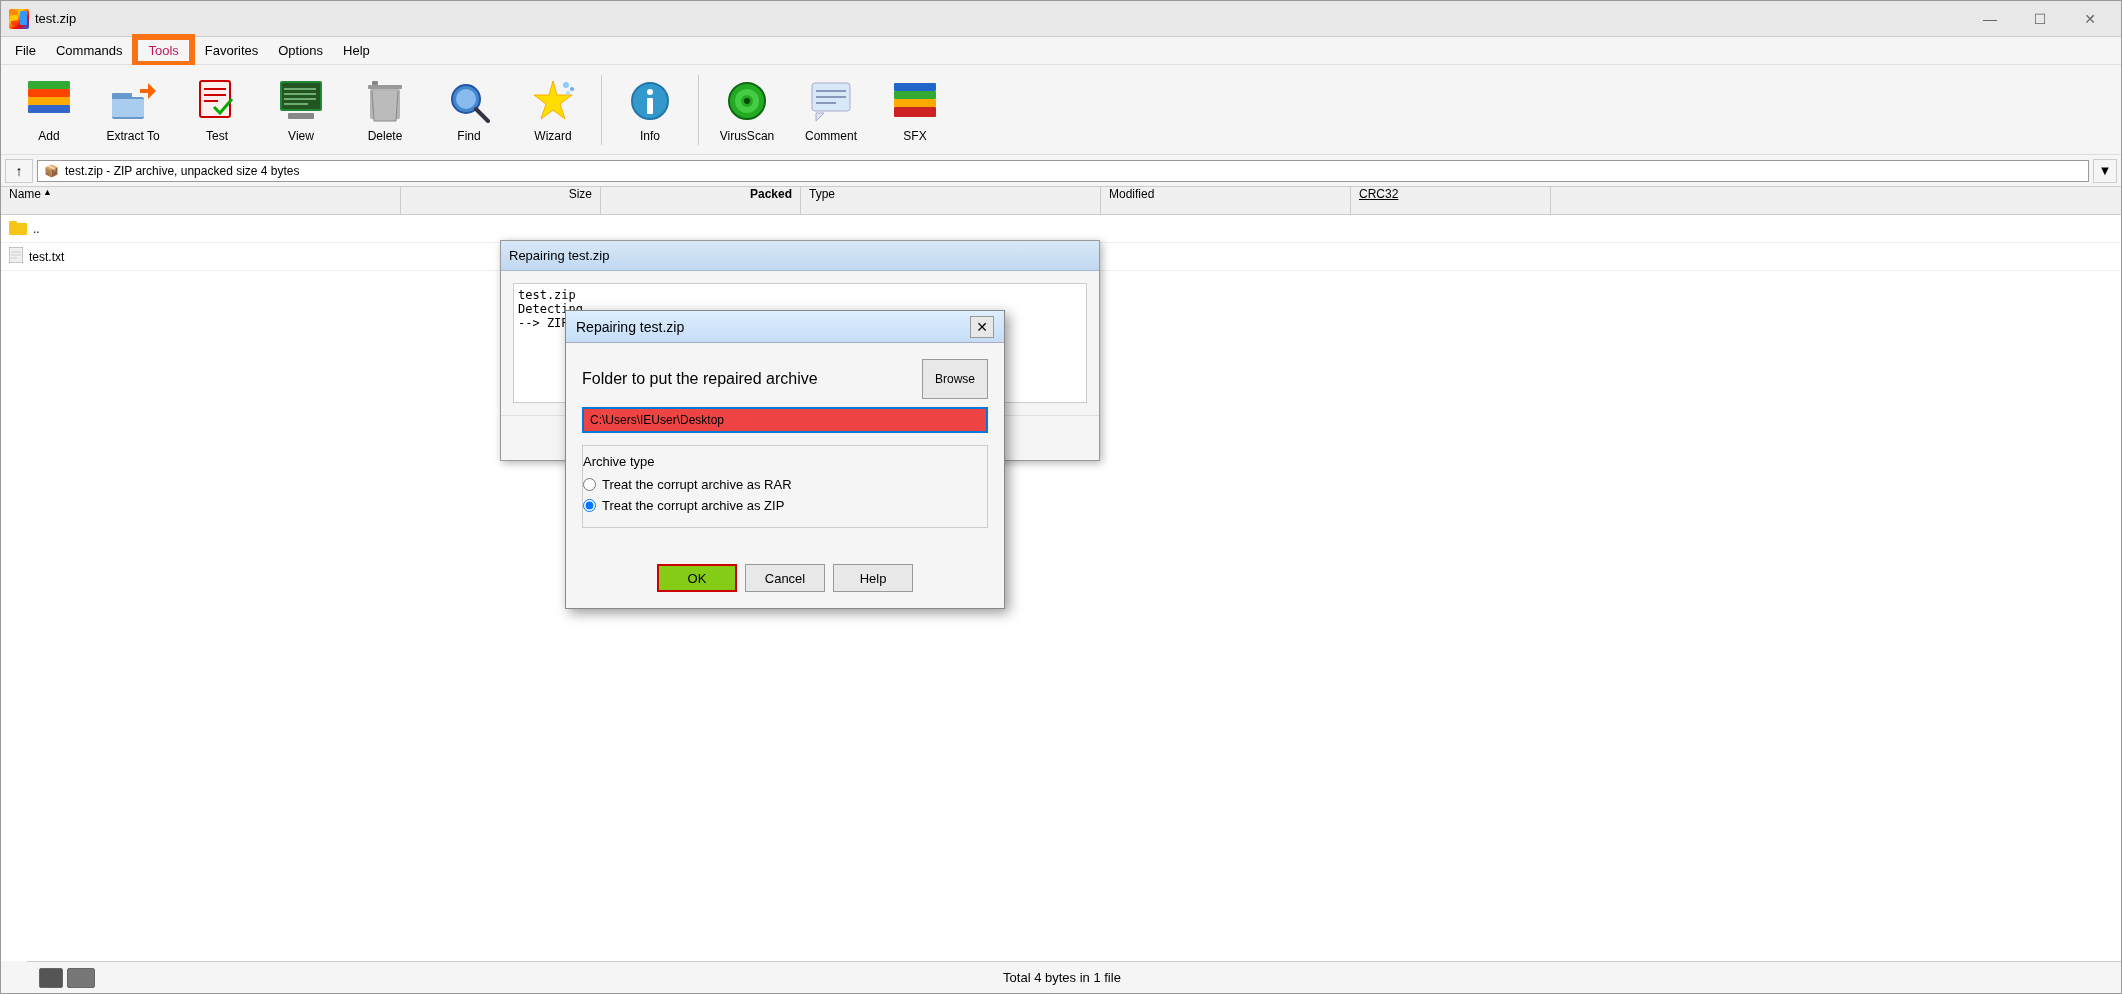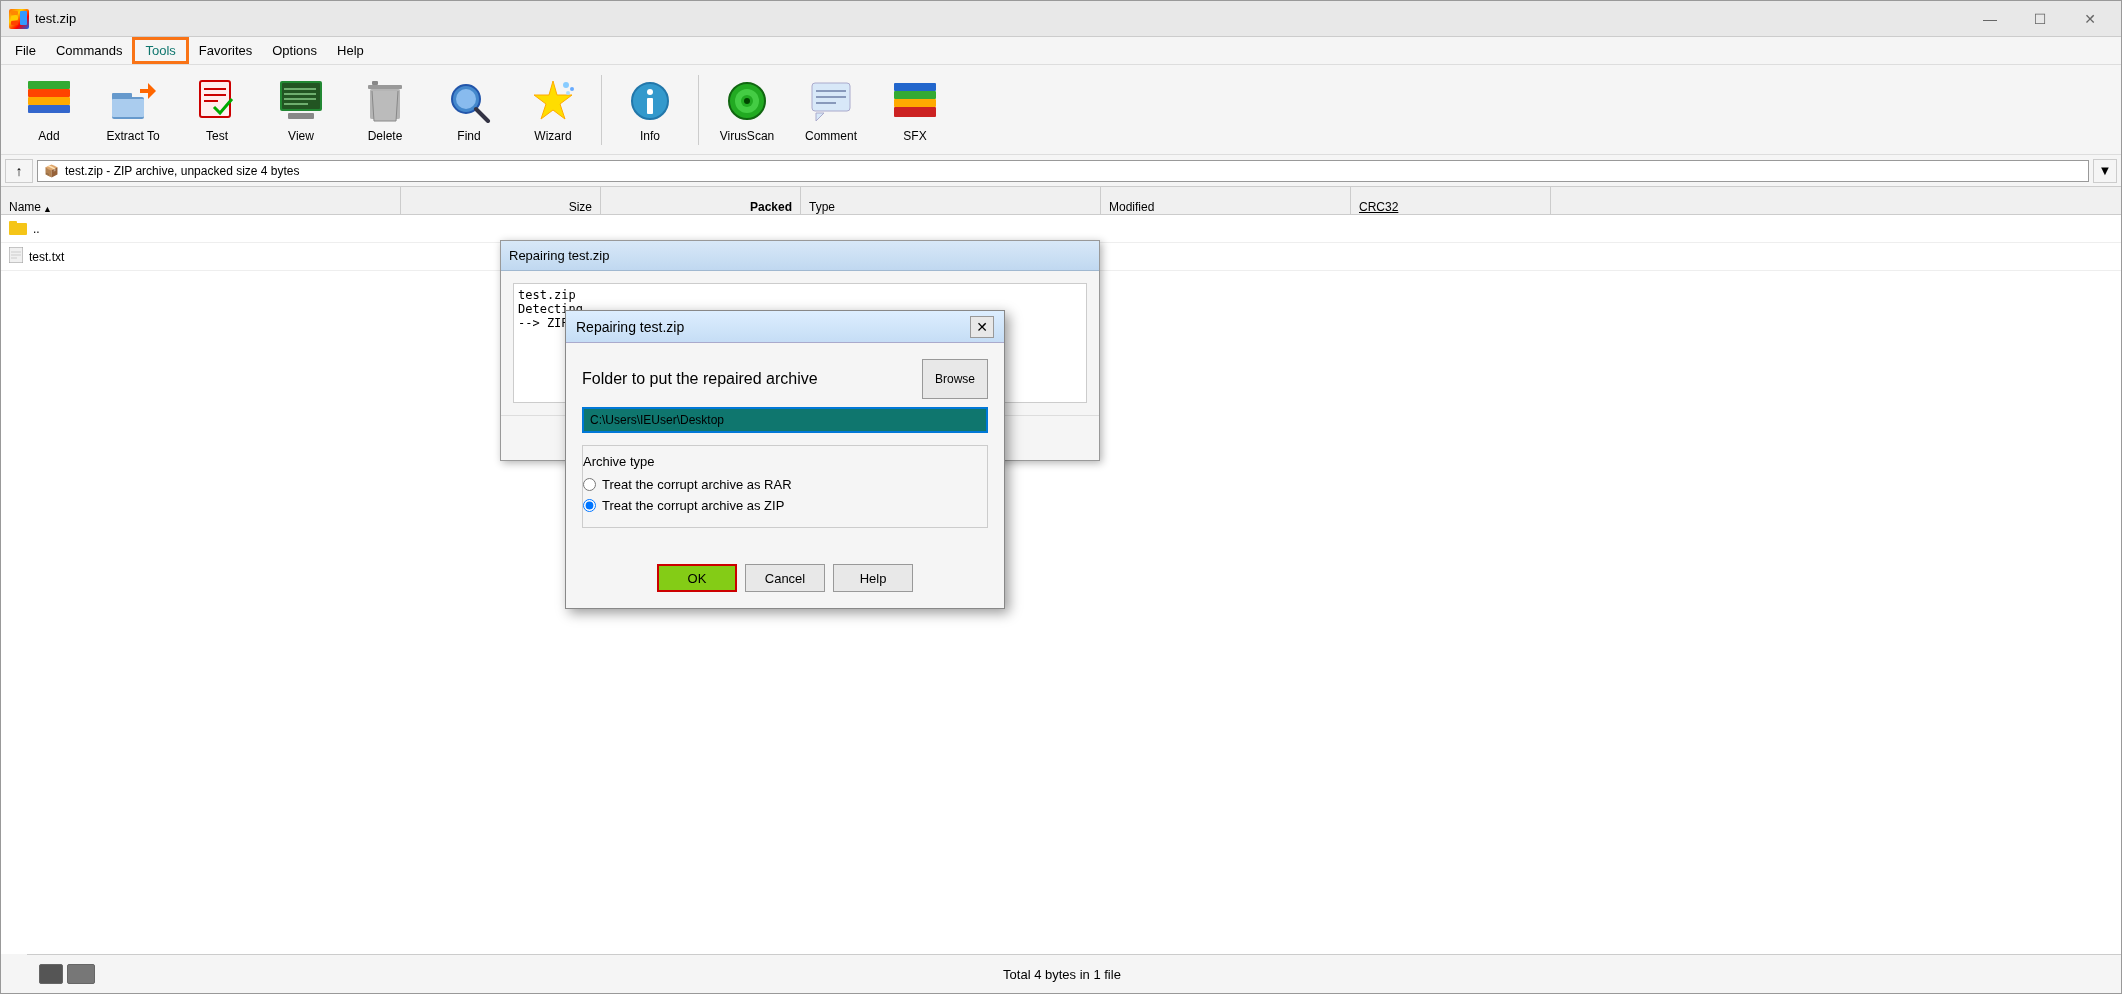--- a/index.html
+++ b/index.html
@@ -78,22 +78,22 @@
       padding: 0 4px;
       border-bottom: 1px solid #ddd;
     }
     .menu-item {
       padding: 3px 10px;
       cursor: pointer;
       font-size: 13px;
       color: #000;
     }
     .menu-item.active {
-      border: 3px solid #f97316;
-      color: #0f766e;
+      border: 6px solid #f97316;
+      color: #be185d;
     }
 
     
     .toolbar {
       background: #f5f5f5;
       height: 90px;
       display: flex;
       align-items: center;
       padding: 4px 8px;
       border-bottom: 1px solid #ddd;
@@ -189,21 +189,21 @@
       position: sticky;
       top: 0;
     }
     .col-header {
       padding: 0 8px;
       font-size: 12px;
       color: #000;
       border-right: 1px solid #ccc;
       height: 100%;
       display: flex;
-      align-items: flex-end;
+      align-items: flex-start;
       cursor: pointer;
     }
     .col-name { width: 400px; }
     .col-size { width: 200px; justify-content: flex-end; }
     .col-packed { width: 200px; justify-content: flex-end; font-weight: bold; }
     .col-type { width: 300px; }
     .col-modified { width: 250px; }
     .col-crc { width: 200px; text-decoration: underline; }
 
     .file-row {
@@ -219,21 +219,21 @@
     }
     .cell-name { width: 400px; display: flex; align-items: center; gap: 6px; }
     .cell-size { width: 200px; text-align: right; }
     .cell-packed { width: 200px; text-align: right; }
     .cell-type { width: 300px; }
     .cell-modified { width: 250px; }
     .cell-crc { width: 200px; }
 
     
     .status-bar {
-      height: 39px;
+      height: 32px;
       background: #f5f5f5;
       border-top: 1px solid #ccc;
       display: flex;
       align-items: center;
       padding: 0 12px;
       justify-content: space-between;
       margin-left: 26px;
     }
     .status-icons {
       display: flex;
@@ -354,21 +354,21 @@
       background: #e8e8e8;
       cursor: pointer;
       font-size: 12px;
     }
     .modal-input {
       width: 100%;
       height: 26px;
       border: 2px solid #0078d7;
       padding: 0 6px;
       font-size: 12px;
-      background: #0f766e;
+      background: #ef4444;
       color: #000;
       margin-bottom: 12px;
     }
     .archive-type-group {
       border: 1px solid #ccc;
       padding: 8px 0;
       margin-bottom: 12px;
     }
     .archive-type-label {
       font-size: 13px;

